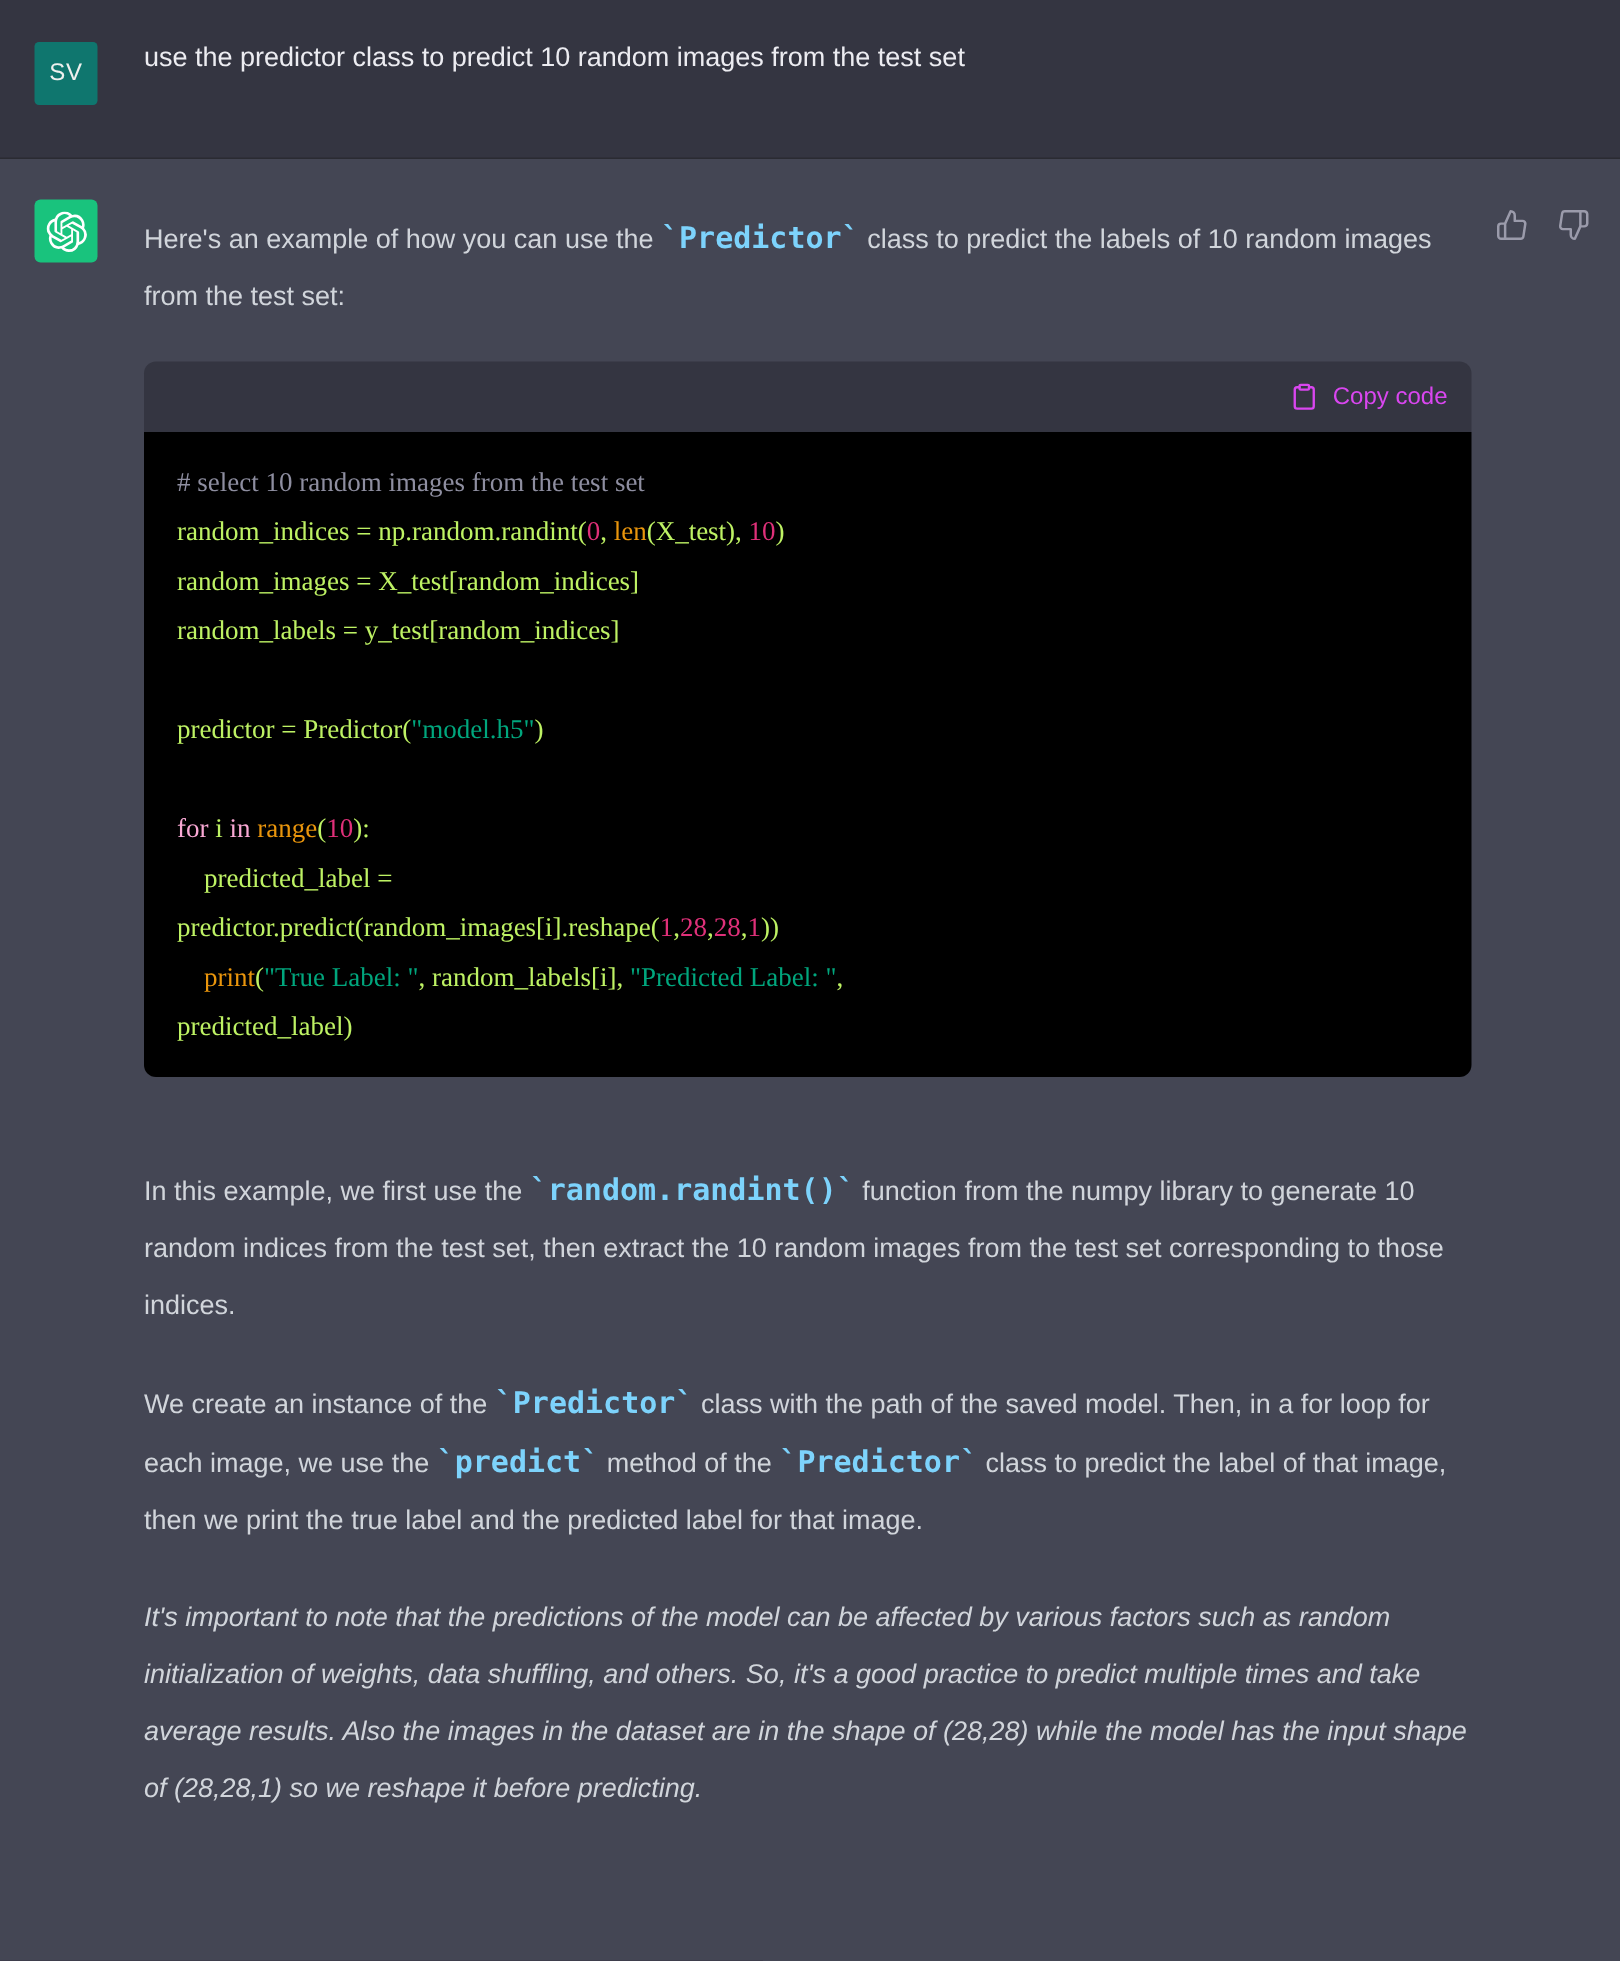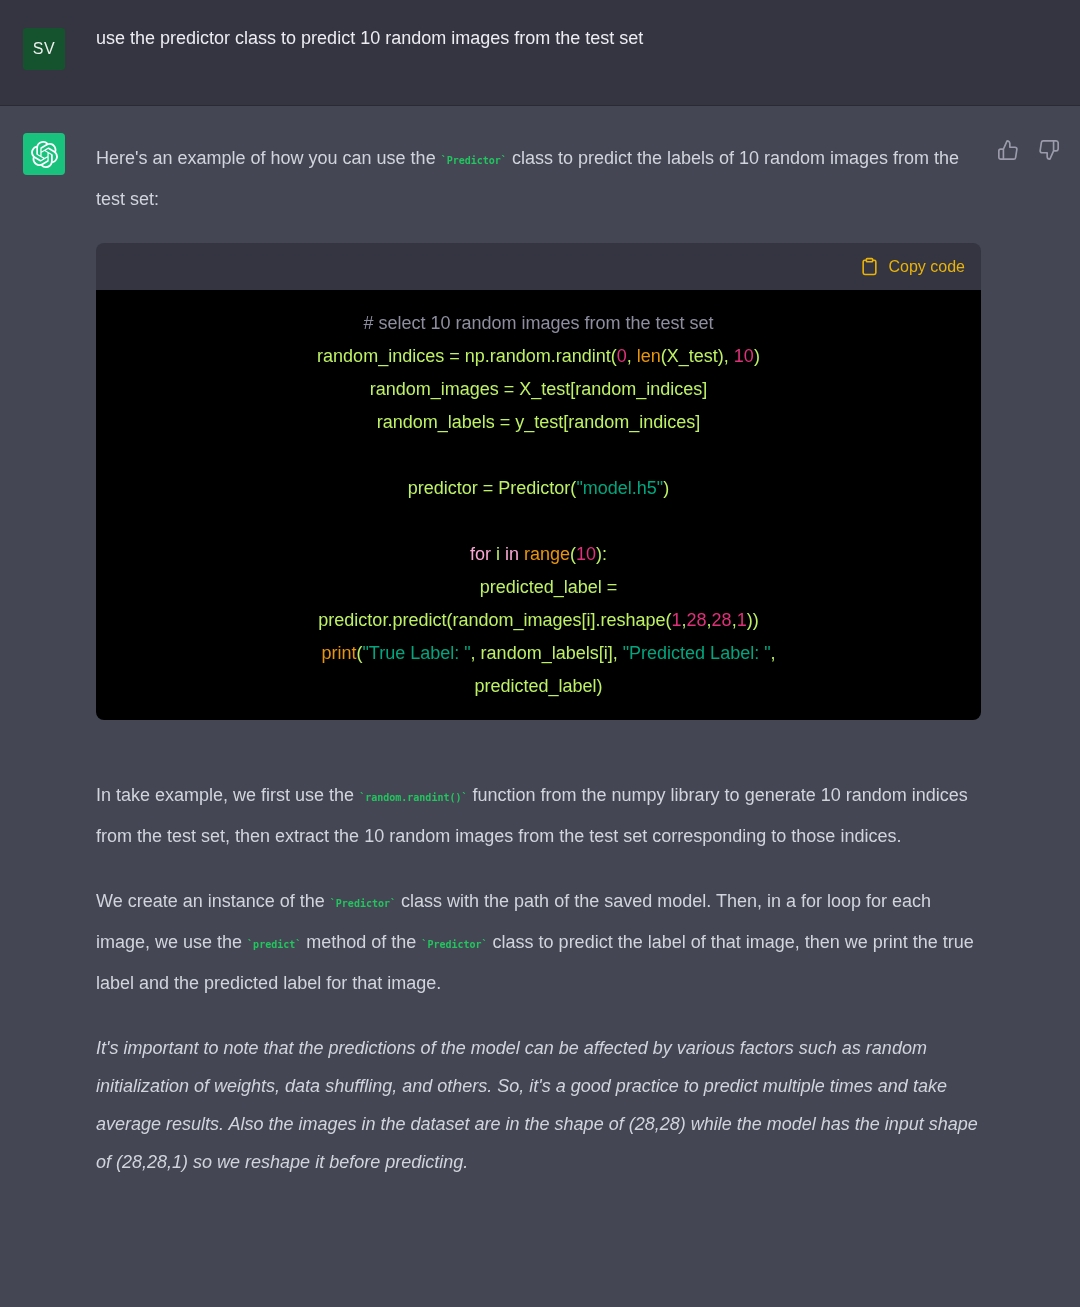--- a/index.html
+++ b/index.html
@@ -24,21 +24,21 @@
   }
 
   .gutter { flex: 0 0 96px; width: 96px; padding: 28px 0 0 23px; }
   .msg.assistant .gutter { padding-top: 27px; }
 
   .avatar {
     width: 42px; height: 42px; border-radius: 3px;
     display: flex; align-items: center; justify-content: center;
   }
   .user-avatar {
-    background: #14532d; color: #eef0ee;
+    background: #0f766e; color: #eef0ee;
     font-size: 16px; letter-spacing: 0.5px;
   }
   .bot-avatar { background: #19c37d; border-radius: 4px; }
   .bot-avatar svg { width: 27px; height: 27px; }
 
   .content { flex: 0 0 885px; width: 885px; }
   .msg.user .content { padding-top: 24px; }
   .msg.assistant .content { padding-top: 33px; }
 
   .user-text {
@@ -48,53 +48,52 @@
   .rich, .para {
     color: #d1d5db; font-size: 18px; line-height: 38px; margin: 0;
   }
   .intro { margin-bottom: 25px; }
   .para { margin-bottom: 27px; }
   .para:last-child { margin-bottom: 0; font-style: italic; }
 
   .inline-code {
     font-family: "DejaVu Sans Mono", monospace;
     font-weight: bold;
-    font-size: 10px;
-    color: #22c55e;
+    font-size: 20px;
+    color: #7dd3fc;
   }
 
   .codeblock { width: 885px; margin-bottom: 56px; }
   .code-header {
     background: #343541;
     height: 47px;
     border-radius: 8px 8px 0 0;
     display: flex; align-items: center; justify-content: flex-end;
     padding: 0 16px;
   }
   .copy-btn {
     display: flex; align-items: center; gap: 10px;
     background: none; border: none; padding: 0;
-    color: #eab308; font-size: 16px;
+    color: #d946ef; font-size: 16px;
     font-family: "Liberation Sans", "DejaVu Sans", sans-serif;
     cursor: pointer;
   }
   .copy-btn svg { width: 19px; height: 19px; }
 
   .code-body {
     background: #000000;
     border-radius: 0 0 8px 8px;
     padding: 17px 22px;
     height: 430px;
-    font-family: Liberation Sans, sans-serif;
+    font-family: Liberation Serif, serif;
     font-size: 18px;
     line-height: 33px;
     color: #ffffff;
     white-space: pre;
     overflow: hidden;
-    text-align: center;
   }
   .code-line { height: 33px; }
 
   .tok-plain   { color: #bef264; }
   .tok-comment { color: #8e8ea0; }
   .tok-keyword { color: #f9a8d4; }
   .tok-builtin { color: #e9950c; }
   .tok-number  { color: #df3079; }
   .tok-string  { color: #00a67d; }
 
@@ -145,21 +144,21 @@
               <path d="M16 4h2a2 2 0 0 1 2 2v14a2 2 0 0 1-2 2H6a2 2 0 0 1-2-2V6a2 2 0 0 1 2-2h2"></path>
               <rect x="8" y="2" width="8" height="4" rx="1" ry="1"></rect>
             </svg>
             <span>Copy code</span>
           </button>
         </div>
         <div class="code-body" id="code-body"><div class="code-line"><span class="tok-comment"># select 10 random images from the test set</span></div><div class="code-line"><span class="tok-plain">random_indices = np.random.randint(</span><span class="tok-number">0</span><span class="tok-plain">, </span><span class="tok-builtin">len</span><span class="tok-plain">(X_test), </span><span class="tok-number">10</span><span class="tok-plain">)</span></div><div class="code-line"><span class="tok-plain">random_images = X_test[random_indices]</span></div><div class="code-line"><span class="tok-plain">random_labels = y_test[random_indices]</span></div><div class="code-line">&nbsp;</div><div class="code-line"><span class="tok-plain">predictor = Predictor(</span><span class="tok-string">"model.h5"</span><span class="tok-plain">)</span></div><div class="code-line">&nbsp;</div><div class="code-line"><span class="tok-keyword">for</span><span class="tok-plain"> i </span><span class="tok-keyword">in</span><span class="tok-plain"> </span><span class="tok-builtin">range</span><span class="tok-plain">(</span><span class="tok-number">10</span><span class="tok-plain">):</span></div><div class="code-line"><span class="tok-plain">    predicted_label =</span></div><div class="code-line"><span class="tok-plain">predictor.predict(random_images[i].reshape(</span><span class="tok-number">1</span><span class="tok-plain">,</span><span class="tok-number">28</span><span class="tok-plain">,</span><span class="tok-number">28</span><span class="tok-plain">,</span><span class="tok-number">1</span><span class="tok-plain">))</span></div><div class="code-line"><span class="tok-plain">    </span><span class="tok-builtin">print</span><span class="tok-plain">(</span><span class="tok-string">"True Label: "</span><span class="tok-plain">, random_labels[i], </span><span class="tok-string">"Predicted Label: "</span><span class="tok-plain">,</span></div><div class="code-line"><span class="tok-plain">predicted_label)</span></div></div>
       </div>
 
       <div id="paragraphs">
-          <p class="para"><span>In take example, we first use the </span><span class="inline-code">`random.randint()`</span><span> function from the numpy library to generate 10 random indices from the test set, then extract the 10 random images from the test set corresponding to those indices.</span></p>
+          <p class="para"><span>In this example, we first use the </span><span class="inline-code">`random.randint()`</span><span> function from the numpy library to generate 10 random indices from the test set, then extract the 10 random images from the test set corresponding to those indices.</span></p>
           <p class="para"><span>We create an instance of the </span><span class="inline-code">`Predictor`</span><span> class with the path of the saved model. Then, in a for loop for each image, we use the </span><span class="inline-code">`predict`</span><span> method of the </span><span class="inline-code">`Predictor`</span><span> class to predict the label of that image, then we print the true label and the predicted label for that image.</span></p>
           <p class="para"><span>It's important to note that the predictions of the model can be affected by various factors such as random initialization of weights, data shuffling, and others. So, it's a good practice to predict multiple times and take average results. Also the images in the dataset are in the shape of (28,28) while the model has the input shape of (28,28,1) so we reshape it before predicting.</span></p>
         </div>
     </div>
 
     <div class="actions">
       <button class="icon-btn">
         <svg viewBox="0 0 24 24" fill="none" stroke="currentColor" stroke-width="1.8" stroke-linecap="round" stroke-linejoin="round">
           <path d="M14 9V5a3 3 0 0 0-3-3l-4 9v11h11.28a2 2 0 0 0 2-1.7l1.38-9a2 2 0 0 0-2-2.3zM7 22H4a2 2 0 0 1-2-2v-7a2 2 0 0 1 2-2h3"></path>
         </svg>

